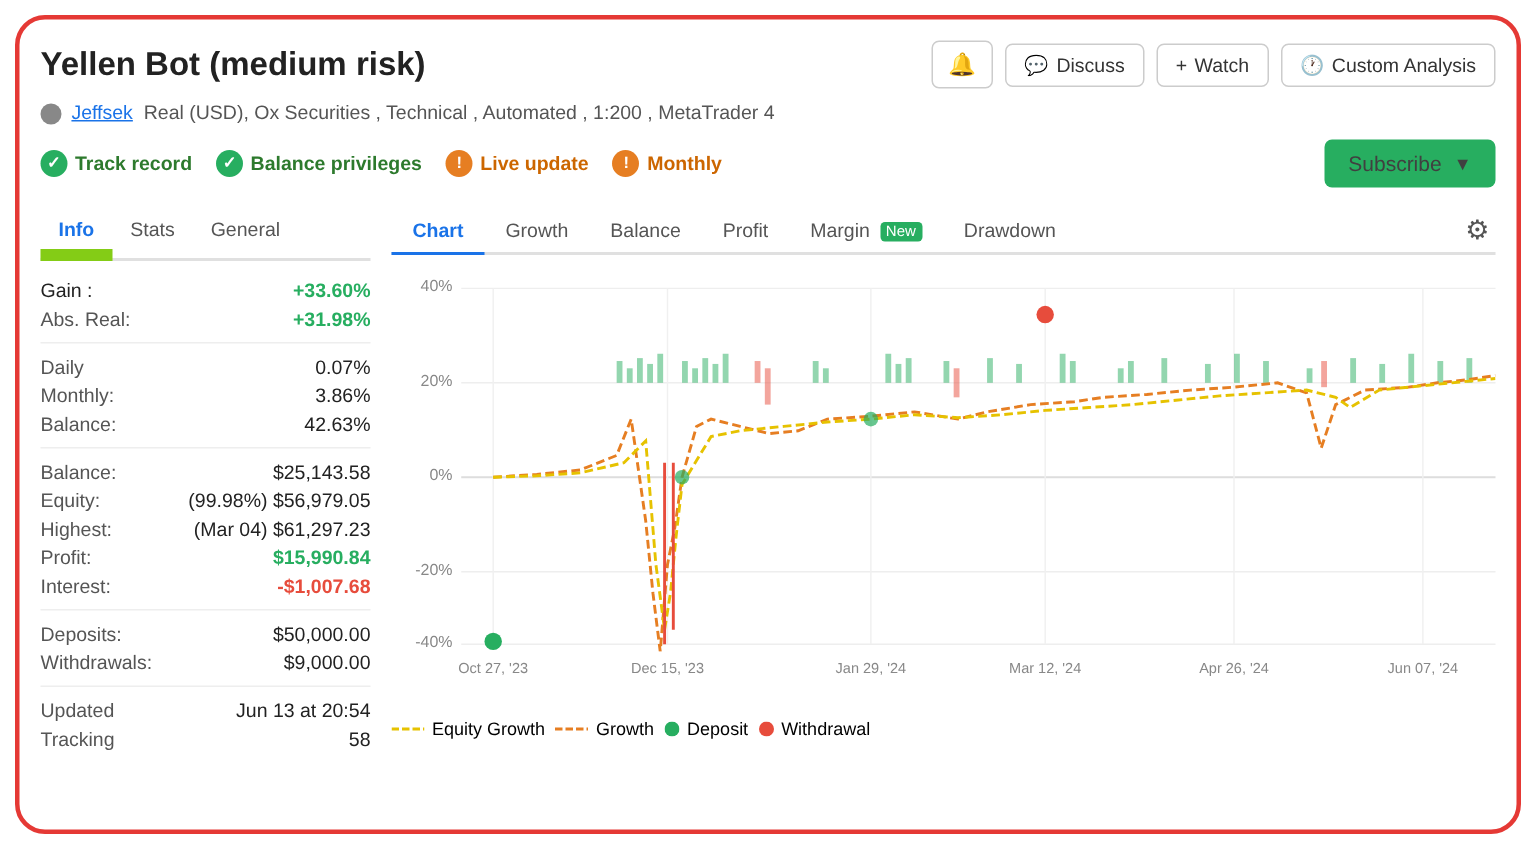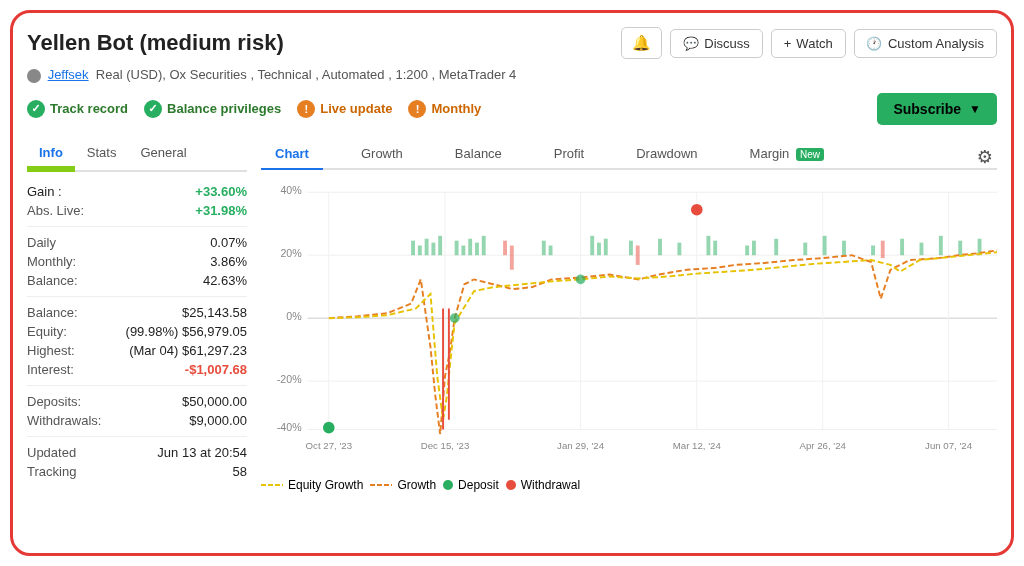--- a/index.html
+++ b/index.html
@@ -20,44 +20,44 @@
     .subtitle a { color: #1a73e8; text-decoration: underline; cursor: pointer; }
     .user-icon { display: inline-block; width: 14px; height: 14px; background: #888; border-radius: 50%; vertical-align: middle; margin-right: 3px; }
     
     
     .badges { display: flex; align-items: center; gap: 16px; margin-bottom: 14px; }
     .badge { display: flex; align-items: center; gap: 5px; font-size: 13px; font-weight: 600; }
     .badge-green { color: #2d7a2d; }
     .badge-orange { color: #cc6600; }
     .check-circle { display: inline-flex; align-items: center; justify-content: center; width: 18px; height: 18px; background: #27ae60; border-radius: 50%; color: #fff; font-size: 11px; }
     .warn-circle { display: inline-flex; align-items: center; justify-content: center; width: 18px; height: 18px; background: #e67e22; border-radius: 50%; color: #fff; font-size: 11px; }
-    .subscribe-btn { margin-left: auto; display: flex; align-items: center; background: #27ae60; color: #000000; border: none; border-radius: 5px; padding: 8px 16px; font-size: 14px; font-weight: bold; cursor: pointer; }
+    .subscribe-btn { margin-left: auto; display: flex; align-items: center; background: #27ae60; color: #404040; border: none; border-radius: 5px; padding: 8px 16px; font-size: 14px; font-weight: normal; cursor: pointer; }
     .subscribe-btn .arrow { margin-left: 8px; font-size: 12px; }
     
     
     .main { display: flex; gap: 14px; }
     
     
     .left-panel { width: 220px; flex-shrink: 0; }
     .tabs-left { display: flex; gap: 0; border-bottom: 2px solid #e0e0e0; margin-bottom: 10px; }
     .tab-left { padding: 6px 12px; font-size: 13px; cursor: pointer; border-bottom: 2px solid transparent; margin-bottom: -2px; color: #555; }
-    .tab-left.active { border-bottom: 6px solid #84cc16; color: #1a73e8; font-weight: bold; }
+    .tab-left.active { border-bottom: 8px solid #84cc16; color: #1a73e8; font-weight: bold; }
     
     .stats-table { width: 100%; font-size: 13px; }
     .stats-row { display: flex; justify-content: space-between; padding: 2px 0; }
     .stats-label { color: #555; }
     .stats-value { color: #222; font-weight: 500; }
     .stats-value.green { color: #27ae60; font-weight: bold; }
     .stats-value.red { color: #e74c3c; font-weight: bold; }
     .stats-bold { font-weight: normal; color: #222; }
     .divider { border: none; border-top: 1px solid #eee; margin: 6px 0; }
     
     
     .right-panel { flex: 1; }
-    .tabs-right { display: flex; align-items: flex-end; border-bottom: 2px solid #e0e0e0; margin-bottom: 8px; gap: 24px; }
+    .tabs-right { display: flex; align-items: center; border-bottom: 2px solid #e0e0e0; margin-bottom: 8px; }
     .tab-right { padding: 7px 14px; font-size: 13px; cursor: pointer; border-bottom: 2px solid transparent; margin-bottom: -2px; color: #555; }
     .tab-right.active { border-bottom: 2px solid #1a73e8; color: #1a73e8; font-weight: bold; }
     .new-badge { display: inline-block; background: #27ae60; color: #fff; font-size: 10px; border-radius: 3px; padding: 1px 4px; margin-left: 3px; vertical-align: middle; }
     .settings-icon { margin-left: auto; font-size: 18px; cursor: pointer; color: #555; padding: 0 4px; }
     
     
     .chart-area { width: 100%; height: 340px; position: relative; text-align: center; }
     .chart-svg { width: 100%; height: 290px; }
     .chart-legend { display: flex; gap: 7px; font-size: 12px; margin-top: 6px; align-items: center; flex-wrap: wrap; }
     .legend-item { display: flex; align-items: center; gap: 5px; }
@@ -125,21 +125,21 @@
         <div class="tab-left">Stats</div>
         <div class="tab-left">General</div>
       </div>
 
       <div class="stats-table">
         <div class="stats-row">
           <span class="stats-bold">Gain :</span>
           <span class="stats-value green">+33.60%</span>
         </div>
         <div class="stats-row">
-          <span class="stats-label">Abs. Live:</span>
+          <span class="stats-label">Abs. Real:</span>
           <span class="stats-value green">+31.98%</span>
         </div>
 
         <hr class="divider">
 
         <div class="stats-row">
           <span class="stats-label">Daily</span>
           <span class="stats-value">0.07%</span>
         </div>
         <div class="stats-row">
@@ -157,20 +157,24 @@
           <span class="stats-label">Balance:</span>
           <span class="stats-value">$25,143.58</span>
         </div>
         <div class="stats-row">
           <span class="stats-label">Equity:</span>
           <span class="stats-value">(99.98%) $56,979.05</span>
         </div>
         <div class="stats-row">
           <span class="stats-label">Highest:</span>
           <span class="stats-value">(Mar 04) $61,297.23</span>
+        </div>
+        <div class="stats-row">
+          <span class="stats-label">Profit:</span>
+          <span class="stats-value green">$15,990.84</span>
         </div>
         <div class="stats-row">
           <span class="stats-label">Interest:</span>
           <span class="stats-value red">-$1,007.68</span>
         </div>
 
         <hr class="divider">
 
         <div class="stats-row">
           <span class="stats-label">Deposits:</span>
@@ -193,22 +197,22 @@
         </div>
       </div>
     </div>
 
     <div class="right-panel">
       <div class="tabs-right">
         <div class="tab-right active">Chart</div>
         <div class="tab-right">Growth</div>
         <div class="tab-right">Balance</div>
         <div class="tab-right">Profit</div>
+        <div class="tab-right">Margin <span class="new-badge">New</span></div>
         <div class="tab-right">Drawdown</div>
-        <div class="tab-right">Margin <span class="new-badge">New</span></div>
         <span class="settings-icon">⚙</span>
       </div>
 
       <div class="chart-area">
         <svg class="chart-svg" viewBox="0 0 760 290" style="overflow:visible;">
 
           <defs>
             <clipPath id="chartClip">
               <rect x="48" y="0" width="712" height="260"></rect>
             </clipPath>

